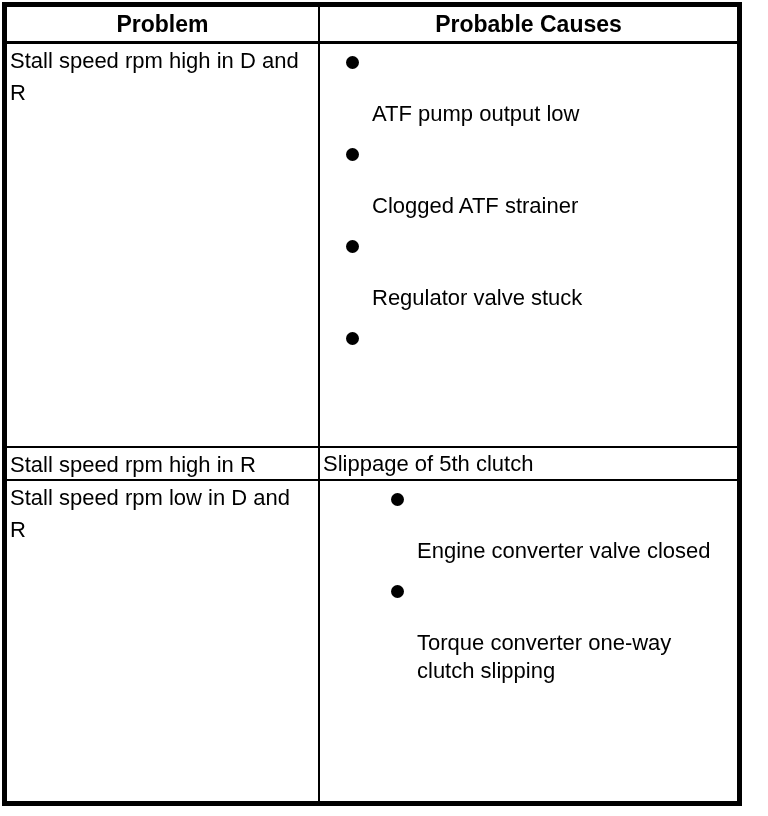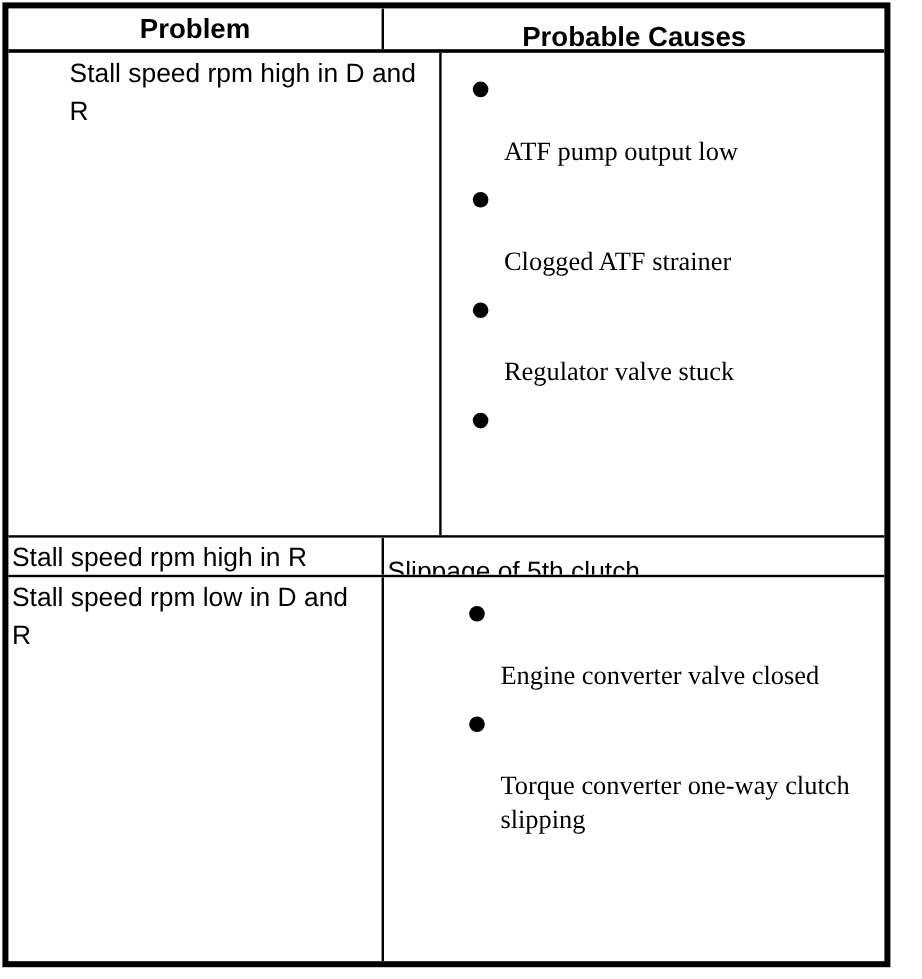--- a/index.html
+++ b/index.html
@@ -44,40 +44,38 @@
     line-height: 32px;
   }
   .cell.left {
     width: 313px;
     flex: 0 0 313px;
     border-right: 2px solid #000000;
     padding: 1px 6px 0 3px;
   }
   .cell.right {
     flex: 1 1 auto;
-    margin-top: 12px;
   }
   .thead {
     height: 37px;
     flex: 0 0 37px;
     border-bottom: 3px solid #000000;
   }
   .thead .cell {
     display: flex;
     align-items: center;
     justify-content: center;
     font-weight: bold;
     font-size: 23px;
     padding: 0;
   }
   .row-tall1 {
     height: 404px;
     flex: 0 0 404px;
     border-bottom: 2px solid #000000;
-    padding-left: 48px;
   }
   .row-short {
     height: 33px;
     flex: 0 0 33px;
     border-bottom: 2px solid #000000;
   }
   .row-short .cell {
     line-height: 31px;
   }
   .row-tall2 {
@@ -94,21 +92,20 @@
     width: 13px;
     height: 13px;
     border-radius: 50%;
     background: #000000;
     margin: 12px 0 0 26px;
   }
   .cause-text {
     margin: 31px 8px 0 52px;
     font-size: 22px;
     line-height: 28px;
-    font-family: Liberation Serif, serif;
   }
 </style>
 </head>
 <body>
 
 <div class="page">
   <div class="tbl">
 
     <div class="row thead">
       <div class="cell left">Problem</div>

